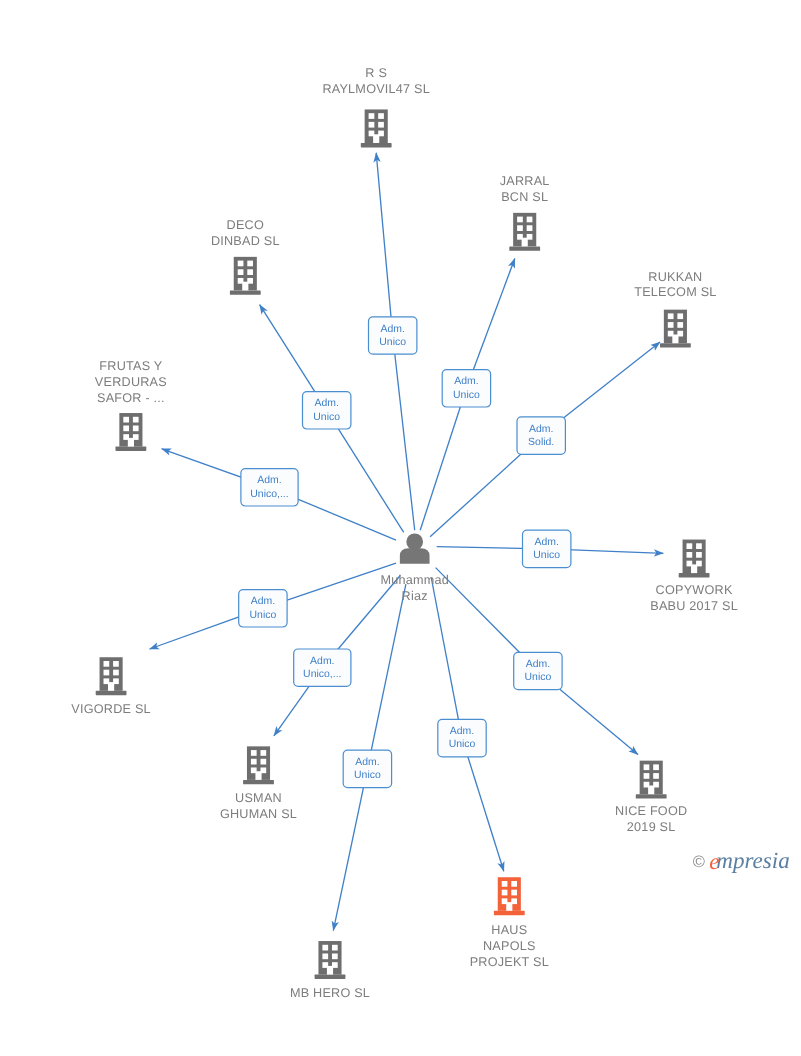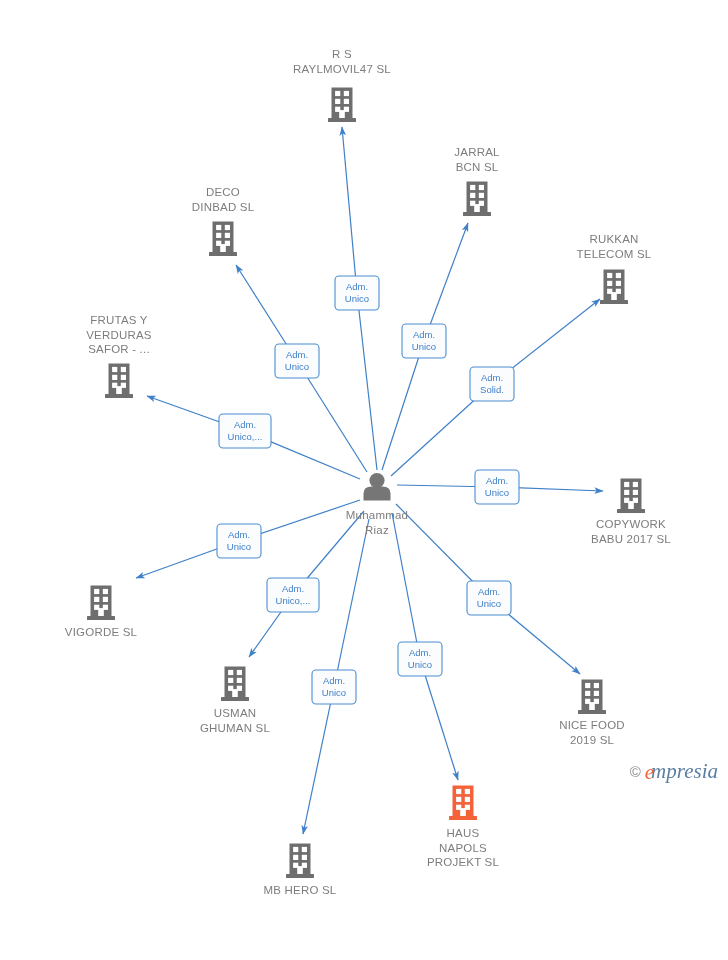--- a/index.html
+++ b/index.html
@@ -9,21 +9,21 @@
   }
   body {
     width: 728px;
     height: 960px;
     font-family: "Liberation Sans", sans-serif;
     overflow: hidden;
     position: relative;
   }
   #graph-root {
     position: absolute;
-    left: 0; top: 0;
+    left: 0; top: 12px;
     width: 728px;
     height: 790px;
     border-radius: 18px;
   }
   svg.graph-canvas {
     position: absolute;
     left: 0; top: 0;
     width: 728px;
     height: 960px;
     display: block;

